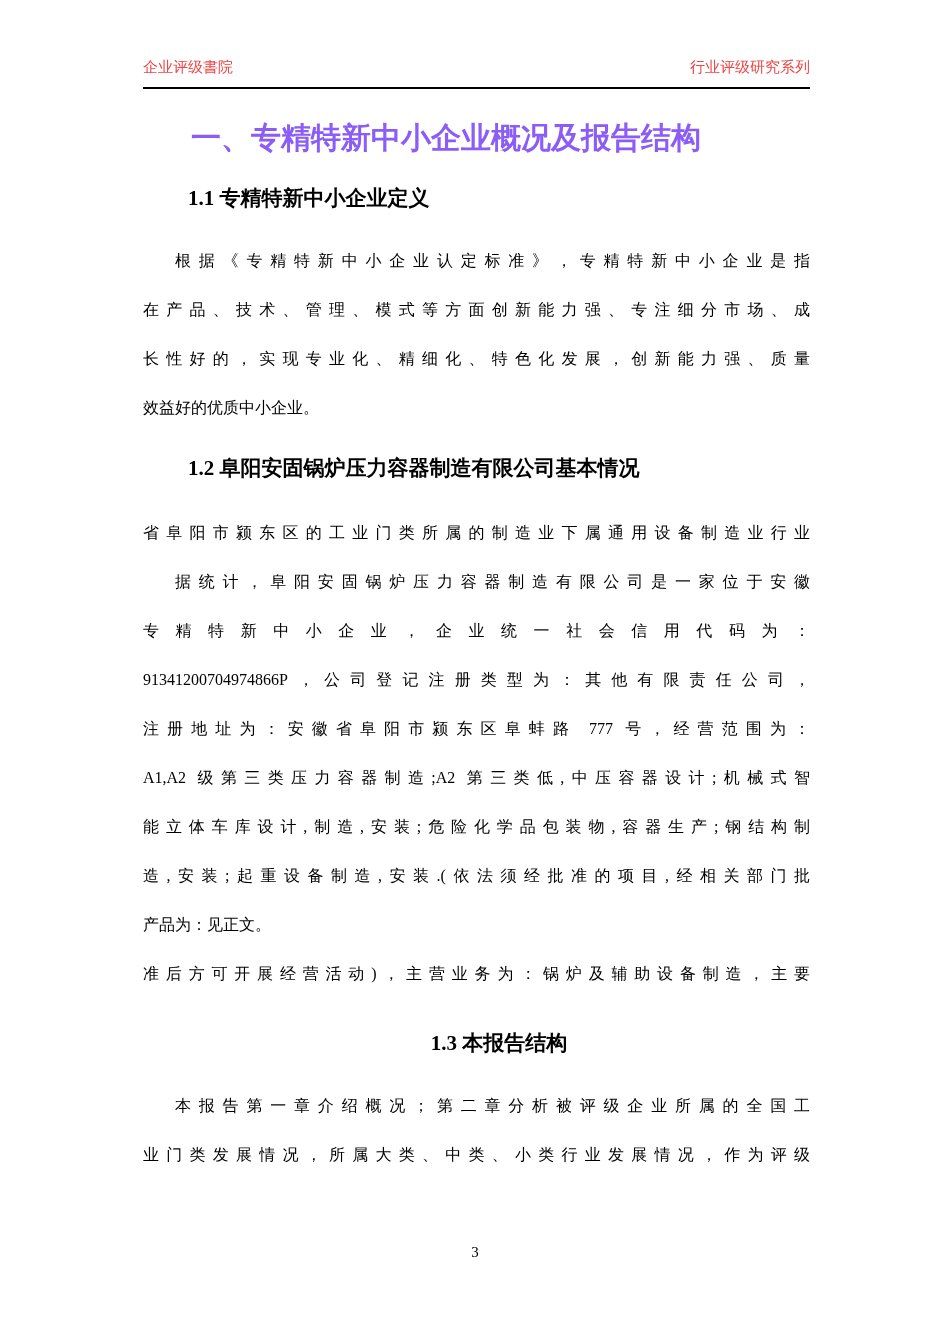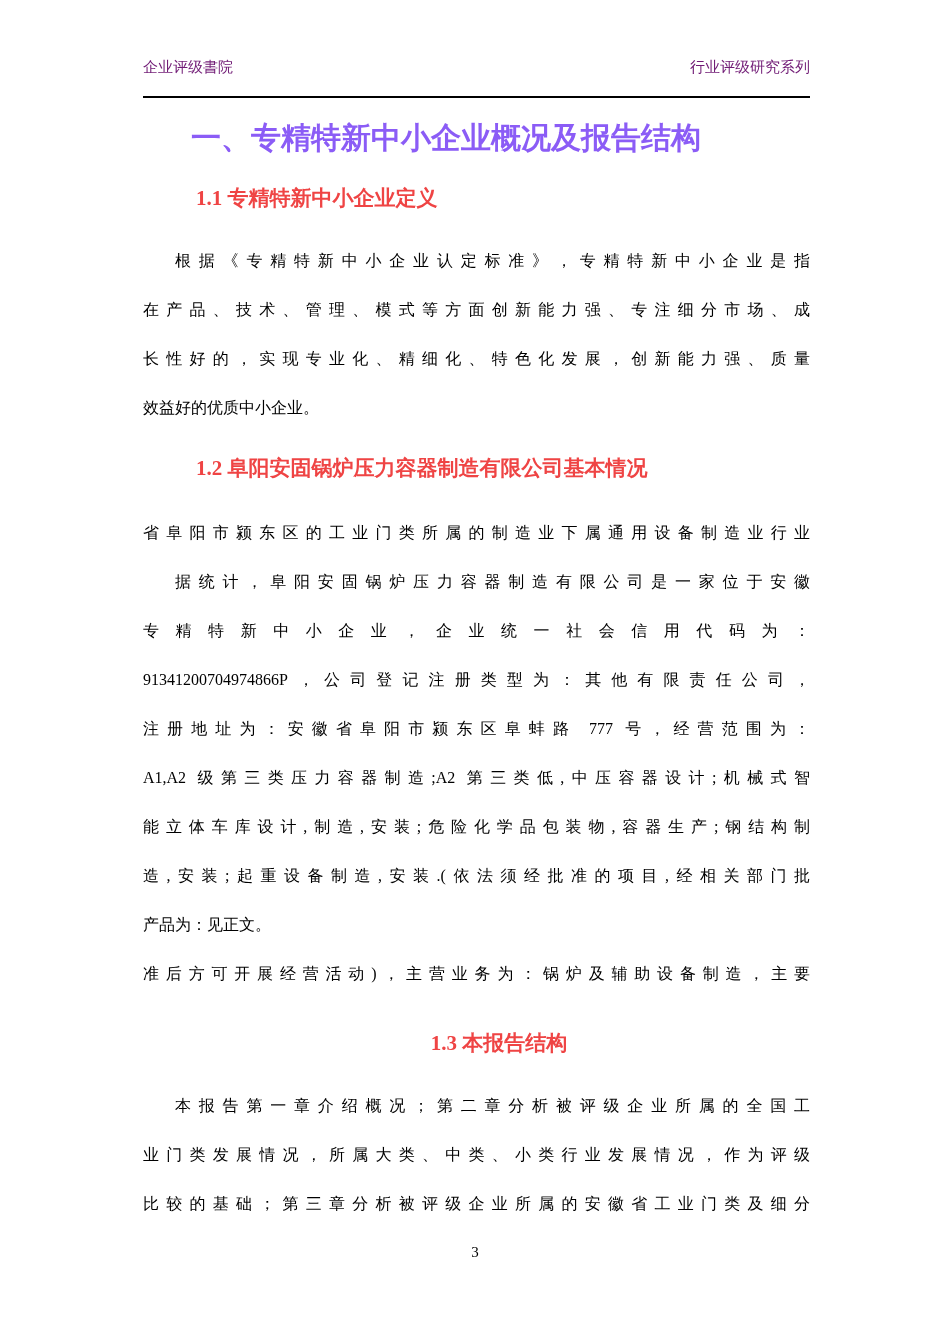--- a/index.html
+++ b/index.html
@@ -13,47 +13,47 @@
     overflow: hidden;
   }
   .header {
     position: absolute;
     left: 143px;
     top: 58px;
     width: 667px;
     display: flex;
     justify-content: space-between;
     align-items: flex-end;
-    padding-bottom: 19px;
+    padding-bottom: 10px;
     border-bottom: 2px solid #000000;
     font-family: "Liberation Sans", "DejaVu Sans", sans-serif;
     font-size: 15px;
-    color: #701a75;
+    color: #ef4444;
   }
   .content {
     position: absolute;
     left: 143px;
     top: 90px;
     width: 667px;
   }
   .chapter {
     margin: 32px 0 4px 0;
     padding-left: 48px;
     font-size: 30px;
     line-height: 32px;
     font-weight: bold;
     color: #8b5cf6;
   }
   .sec-h {
-    margin: 8px;
+    margin: 0;
     padding-left: 45px;
     font-size: 21px;
     line-height: 28px;
     font-weight: bold;
-    color: #ef4444;
+    color: #000000;
   }
   .sh-1 { margin-top: 30px; }
   .sh-2 { margin-top: 22px; }
   .sh-3 { margin-top: 31px; text-align: center; }
   .para { margin-top: 24px; }
   .para-2 { margin-top: 26px; }
   .line {
     font-size: 16px;
     line-height: 49px;
     white-space: nowrap;
@@ -111,21 +111,20 @@
         <div class="line last">产品为：见正文。</div>
         <div class="line">准后方可开展经营活动)，主营业务为：锅炉及辅助设备制造，主要</div>
       </div>
     </section>
 
     <section>
       <h2 class="sec-h sh-3">1.3 本报告结构</h2>
       <div class="para">
         <div class="line indent">本报告第一章介绍概况；第二章分析被评级企业所属的全国工</div>
         <div class="line">业门类发展情况，所属大类、中类、小类行业发展情况，作为评级</div>
-        <div class="line">比较的基础；第三章分析被评级企业所属的安徽省工业门类及细分</div>
       </div>
     </section>
 
   </div>
 
   <div class="footer">
     <span>3</span>
   </div>
 
 </div>

